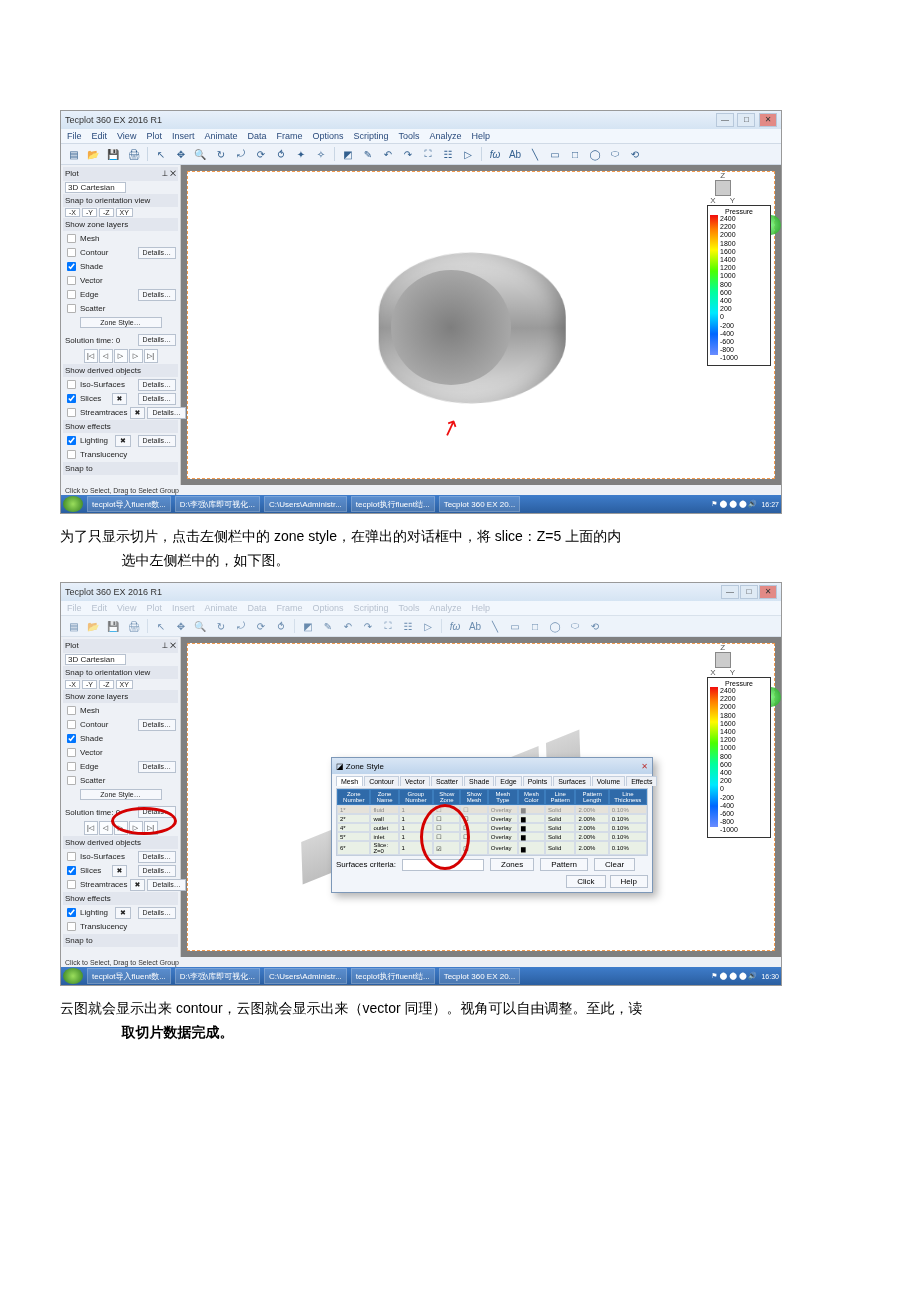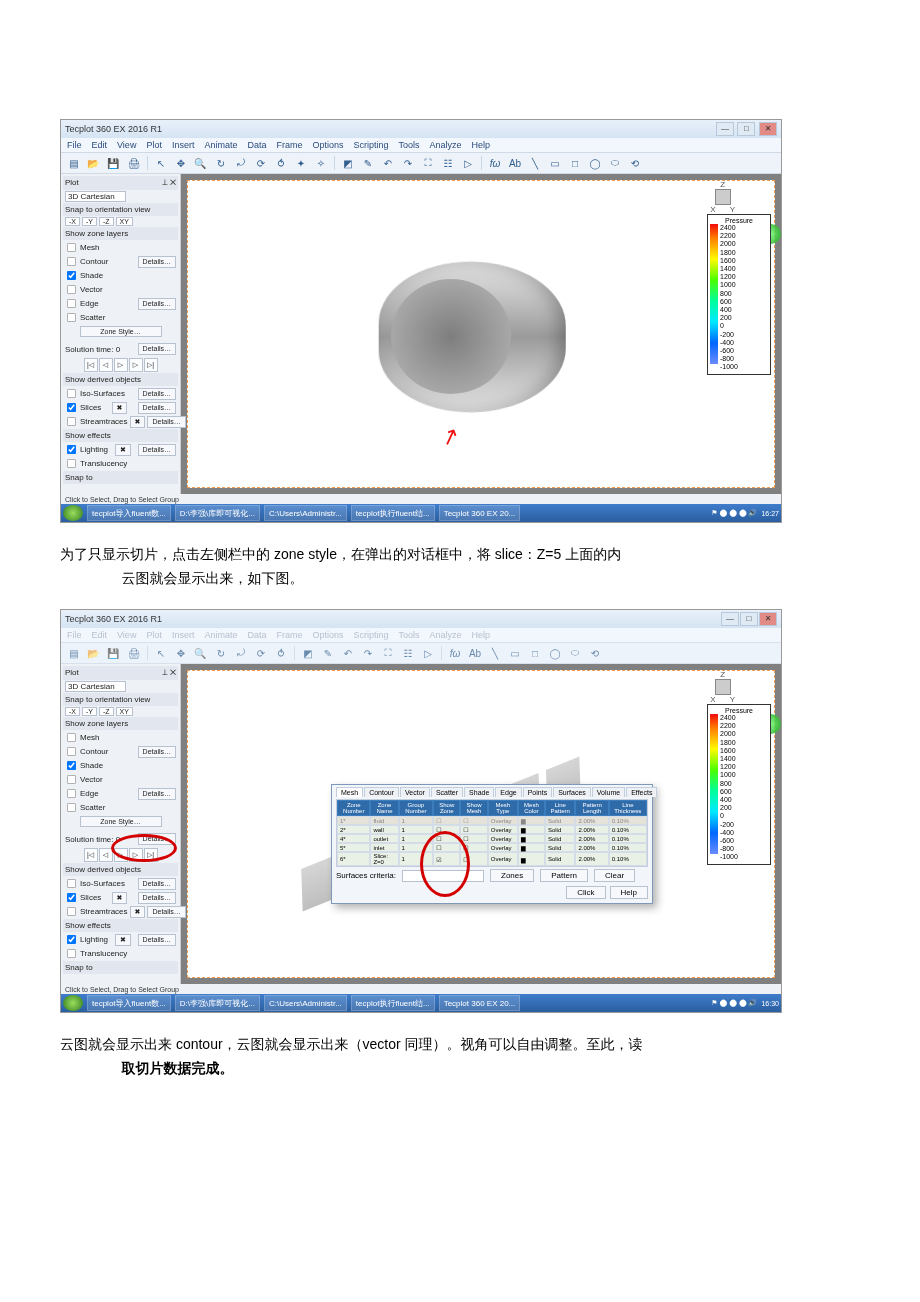--- a/index.html
+++ b/index.html
@@ -1,17 +1,17 @@
 <!DOCTYPE html>
 <html><head>
 <meta charset="utf-8">
 <style>
   body { margin:0; padding:0; background:#fff; font-family:"Microsoft YaHei","SimSun",Arial,sans-serif; font-size:14px; color:#000; }
   .page { width:920px; margin:0 auto; padding:100px 60px 400px 60px; box-sizing:border-box; }
-  .screenshot { width:720px; margin:19px 0; border:1px solid #999; background:#ecf3fa; position:relative; }
+  .screenshot { width:720px; margin:10px 0; border:1px solid #999; background:#ecf3fa; position:relative; }
   
   .titlebar { height:18px; background:linear-gradient(#e8f0fa,#d5e4f3); display:flex; align-items:center; font-size:9px; padding:0 4px; color:#333; justify-content:space-between; }
   .titlebar .wbtns span { display:inline-block; width:16px; height:12px; background:#dfeaf5; border:1px solid #b7c8db; margin-left:1px; text-align:center; font-size:8px; line-height:12px; }
   .menubar { height:14px; background:#f2f7fd; font-size:9px; display:flex; gap:10px; padding:0 6px; color:#2a4b7c; align-items:center; }
   .toolbar { height:20px; background:#eef3fa; border-top:1px solid #d0dae6; border-bottom:1px solid #d0dae6; display:flex; align-items:center; gap:2px; padding:0 4px; }
   .toolbar .tb { width:16px; height:16px; display:inline-flex; align-items:center; justify-content:center; font-size:10px; color:#33608f; border:1px solid transparent; }
   .toolbar .sep { width:1px; height:14px; background:#c9d6e4; margin:0 2px; }
   .workbody { display:flex; height:320px; background:#808080; }
   .sidebar { width:120px; background:#eef1f6; border-right:1px solid #ccc; font-size:8px; color:#222; padding:2px; box-sizing:border-box; display:flex; flex-direction:column; gap:1px; }
   .side-sec-title { font-size:8px; padding:2px 2px; color:#222; background:#e2e6ee; }
@@ -260,21 +260,21 @@
     <span class="titem">Tecplot 360 EX 20...</span>
     <span class="tray">
           <span>⚑ ⬤ ⬤ ⬤ 🔊</span>
           <span>16:27</span>
         </span>
   </div>
 </div>
 
 <p class="para indent">
   <span>为了只显示切片，点击左侧栏中的 zone style，在弹出的对话框中，将 slice：Z=5 上面的内</span><br>
-  <span style="padding-left:2.2em;">云图就会显示出来，如下图。</span>
+  <span style="padding-left:2.2em;">选中左侧栏中的，如下图。</span>
 </p>
 
 <div class="screenshot">
   <div class="titlebar">
     <span>Tecplot 360 EX 2016 R1</span>
     <span class="wbtns"><span>—</span><span>□</span><span style="background:#e28a86;">✕</span></span>
   </div>
   <div class="menubar" style="color:#b7c1cf;">
     <span>File</span>
         <span>Edit</span>
@@ -449,20 +449,24 @@
             <span></span>
             <span></span>
             <span></span>
             <span></span>
             <span></span>
       </div>
 
       <div class="zs-ellipse" style="left:-70px; top:170px; width:60px; height:22px;"></div>
 
       <div class="zs-dialog">
+        <div class="dlg-title">
+              <span><span>◪</span> <span>Zone Style</span></span>
+              <span style="color:#b33;">✕</span>
+            </div>
         <div class="zs-tabs">
           <span class="active">Mesh</span>
           <span>Contour</span>
           <span>Vector</span>
           <span>Scatter</span>
           <span>Shade</span>
           <span>Edge</span>
           <span>Points</span>
           <span>Surfaces</span>
           <span>Volume</span>

